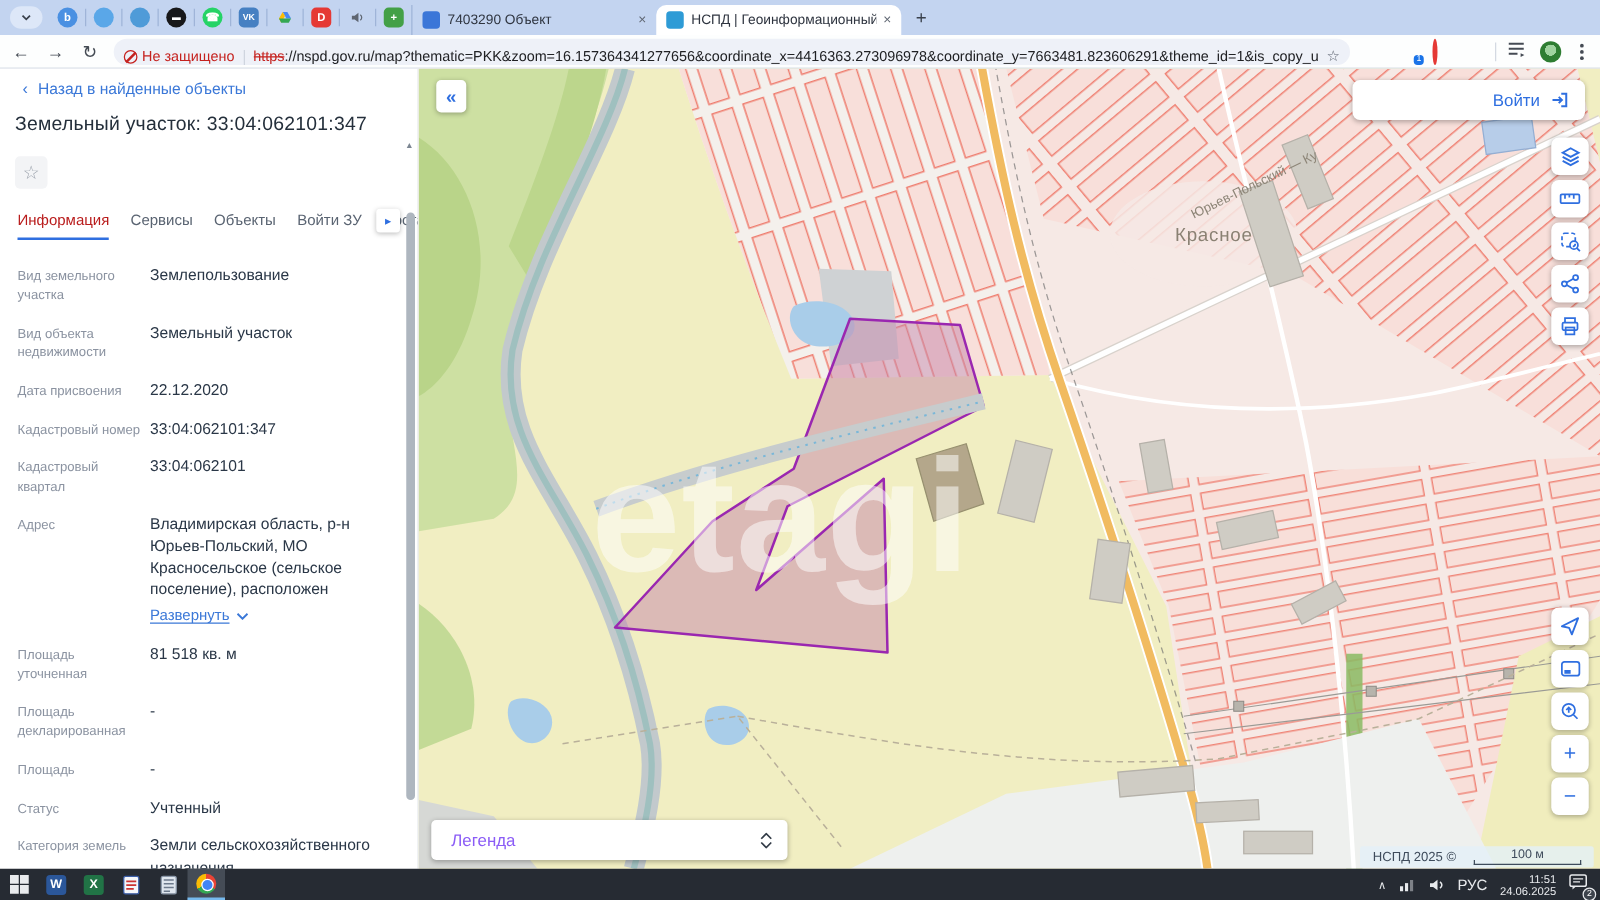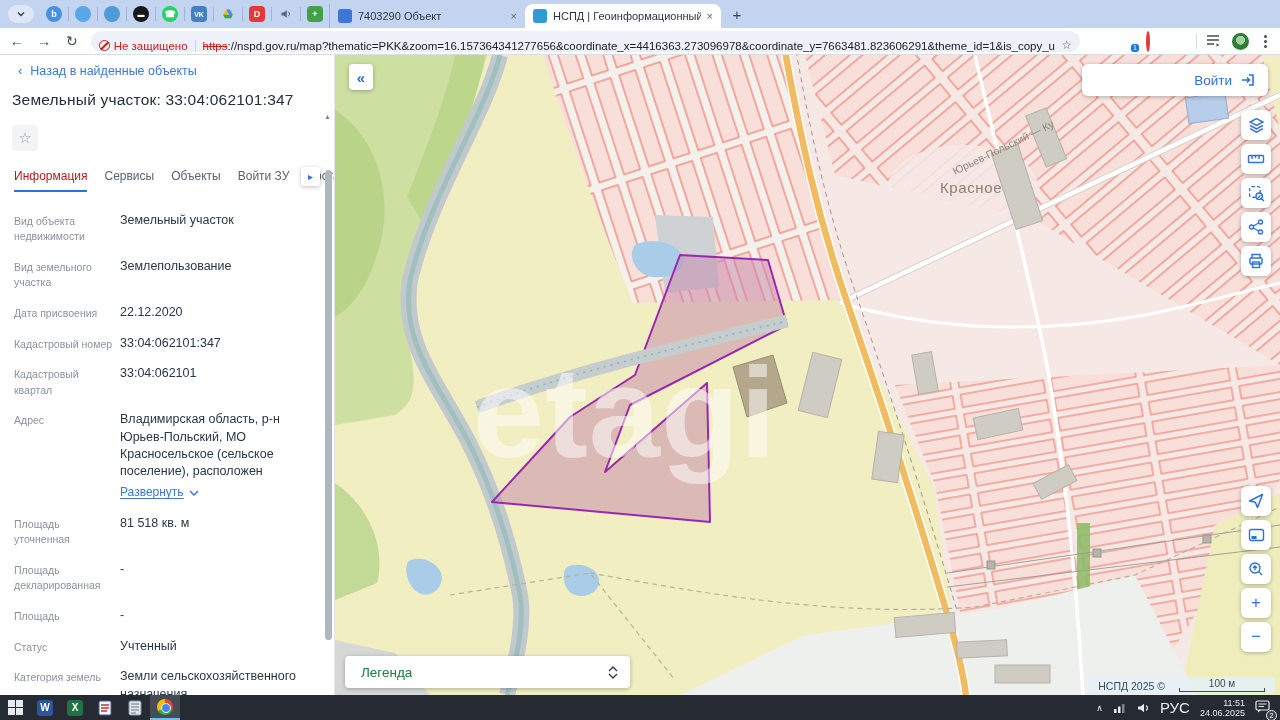--- a/index.html
+++ b/index.html
@@ -64,39 +64,39 @@
   .map svg.base { position:absolute; left:0; top:0; }
   .mapPlace { font:15px "Liberation Sans", sans-serif; fill:#8a8173; letter-spacing:.6px; }
   .mapRoad  { font:10.5px "Liberation Sans", sans-serif; fill:#8d8577; }
   .mapWatermark { font:700 128px "Liberation Sans", sans-serif; fill:#ffffff; opacity:.52; letter-spacing:1px; }
 
   .mapctl { position:absolute; background:#fff; border-radius:6px; box-shadow:0 1px 4px rgba(0,0,0,.28); display:flex; align-items:center; justify-content:center; cursor:pointer; }
   .collapse { left:14px; top:9px; width:24px; height:26px; color:#2f6fe0; font-size:15px; font-weight:bold; border-radius:4px; }
   .loginbar { left:747px; top:9px; width:186px; height:32px; justify-content:flex-end; padding-right:12px; gap:8px; color:#2f6fe0; font-size:13.5px; border-radius:6px; }
   .sq30 { left:906px; width:30px; height:30px; color:#2f6fe0; }
   .zoomtxt { font-size:17px; font-weight:500; }
-  .legend { left:10px; top:601px; width:285px; height:32px; border-radius:4px; justify-content:flex-start; padding:0 12px 0 16px; color:#15803d; font-size:13.5px; }
+  .legend { left:10px; top:601px; width:285px; height:32px; border-radius:4px; justify-content:flex-start; padding:0 12px 0 16px; color:#8b5cf6; font-size:13.5px; }
   .legend .updown { margin-left:auto; display:flex; flex-direction:column; gap:1px; }
   .attrib { position:absolute; right:5px; top:622px; height:17px; background:rgba(228,240,248,.8); display:flex; align-items:flex-end; gap:14px; padding:0 10px 2px 10px; border-radius:2px; }
   .attrib .cop { font-size:10.5px; color:#3f4c5c; }
   .scale { width:86px; text-align:center; }
   .scale .slbl { font-size:10px; color:#3f4c5c; display:block; line-height:9px; }
   .scale .sline { height:4px; border-left:1.2px solid #3f4c5c; border-right:1.2px solid #3f4c5c; border-bottom:1.5px solid #3f4c5c; }
 
   
   .taskbar { position:absolute; left:0; top:695px; width:1280px; height:25px; background:#262b33; display:flex; align-items:center; }
   .tb-ico { width:30px; height:25px; display:flex; align-items:center; justify-content:center; cursor:pointer; }
   .winlogo { display:grid; grid-template-columns:7px 7px; grid-template-rows:7px 7px; gap:1px; }
   .winlogo i { background:#e8eaed; }
   .doc { width:16px; height:16px; border-radius:3px; color:#fff; font-size:10px; font-weight:bold; display:flex; align-items:center; justify-content:center; }
   .tb-active { background:#454c56; border-bottom:2px solid #76b9ed; }
   .chrome { width:16px; height:16px; border-radius:50%; background:conic-gradient(#ea4335 0 120deg, #34a853 120deg 240deg, #fbbc05 240deg 360deg); position:relative; }
   .chrome::after { content:""; position:absolute; left:4px; top:4px; width:8px; height:8px; background:#4285f4; border:1.5px solid #fff; border-radius:50%; }
   .tray { margin-left:auto; display:flex; align-items:center; color:#e8eaed; gap:10px; padding-right:10px; }
-  .tray .lang { font-size:15px; }
+  .tray .lang { font-size:12px; }
   .clock { text-align:right; font-size:9px; line-height:10px; }
   .notif { position:relative; }
   .notif .nbadge { position:absolute; right:-7px; bottom:-4px; width:11px; height:11px; background:#3d434c; border:1px solid #e8eaed; border-radius:50%; color:#fff; font-size:7px; display:flex; align-items:center; justify-content:center; }
 </style>
 </head>
 <body>
 
 <div class="screen">
 
   <div class="tabstrip">
@@ -193,26 +193,26 @@
     <div class="ptabs">
       <span class="ptab on">Информация</span>
       <span class="ptab">Сервисы</span>
       <span class="ptab">Объекты</span>
       <span class="ptab">Войти ЗУ</span>
       <span class="ptab">Соста</span>
       <span class="ptab-more">▸</span>
     </div>
     <div class="rows">
       <div class="frow">
+          <span class="flabel">Вид земельного участка</span>
+          <span class="fvalue">Землепользование</span>
+        </div>
+      <div class="frow">
           <span class="flabel">Вид объекта недвижимости</span>
           <span class="fvalue">Земельный участок</span>
-        </div>
-      <div class="frow">
-          <span class="flabel">Вид земельного участка</span>
-          <span class="fvalue">Землепользование</span>
         </div>
       <div class="frow">
           <span class="flabel">Дата присвоения</span>
           <span class="fvalue">22.12.2020</span>
         </div>
       <div class="frow">
           <span class="flabel">Кадастровый номер</span>
           <span class="fvalue">33:04:062101:347</span>
         </div>
       <div class="frow">

